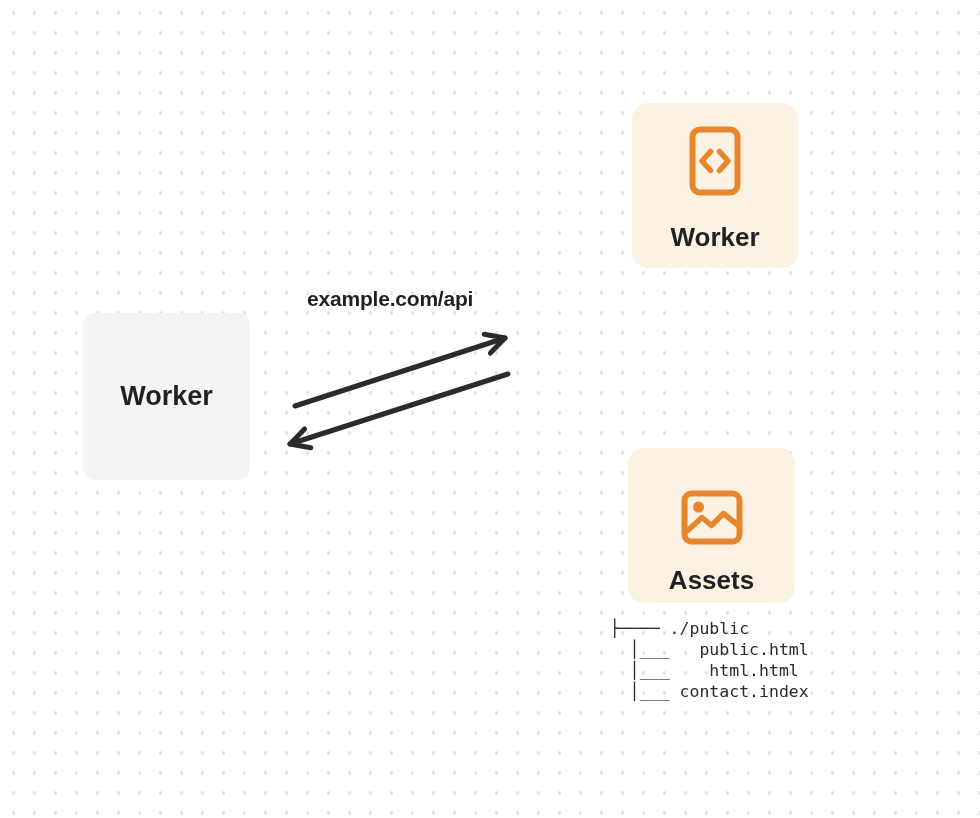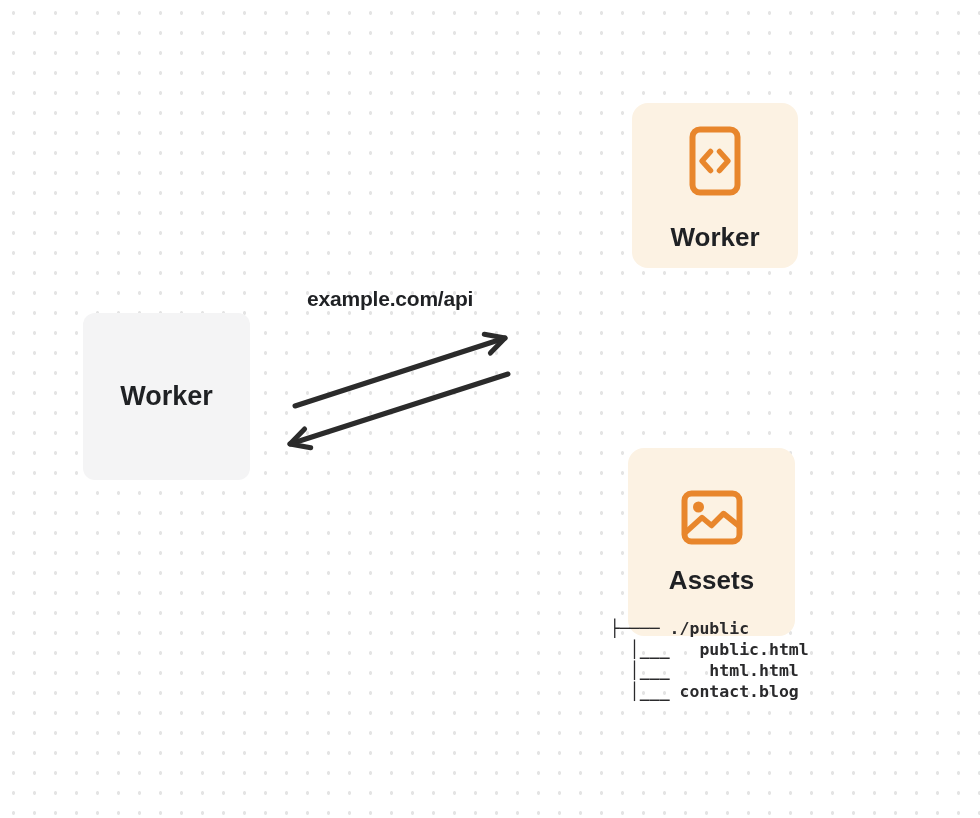--- a/index.html
+++ b/index.html
@@ -80,36 +80,36 @@
 
   
   .card {
     position: absolute;
     background: var(--card_bg);
     border-radius: 16px;
     display: flex; flex-direction: column; align-items: center;
     color: var(--orange);
   }
   .worker-card { left: 632px; top: 103px; width: 166px; height: 165px; padding-top: 23px; }
-  .assets-card { left: 628px; top: 448px; width: 167px; height: 188px; padding-top: 42px; }
+  .assets-card { left: 628px; top: 448px; width: 167px; height: 155px; padding-top: 42px; }
   .card svg * { stroke-linecap: round; stroke-linejoin: round; }
   .card-label {
     font-size: 26px; font-weight: 700; color: var(--text);
   }
   .worker-card .card-label { margin-top: 26px; }
   .assets-card .card-label { margin-top: 20px; }
 
   
   .file-tree {
     position: absolute;
     left: 610px; top: 618px;
     margin: 0;
     font-family: "DejaVu Sans Mono", monospace;
     font-size: 16.5px;
-    font-weight: 700;
+    font-weight: 400;
     line-height: 21px;
     color: var(--tree_text);
     white-space: pre;
   }
 </style>
 </head>
 <body>
 
 <div class="canvas">
 
@@ -142,15 +142,15 @@
 
   <div class="card assets-card">
     <svg width="62" height="55" viewBox="0 0 62 55" fill="none">
       <rect x="3.5" y="3.5" width="55" height="48" rx="7" stroke="currentColor" stroke-width="6"></rect>
       <circle cx="17.5" cy="17" r="5.5" fill="currentColor"></circle>
       <polyline points="5,42 21,27.5 30.5,35.5 42.5,23.5 58,36" stroke="currentColor" stroke-width="5.5" fill="none"></polyline>
     </svg>
     <div class="card-label">Assets</div>
   </div>
 
-  <pre class="file-tree"><div>├──── ./public</div><div>  │___   public.html</div><div>  │___    html.html</div><div>  │___ contact.blog</div></pre>
+  <pre class="file-tree"><div>├──── ./public</div><div>  │___   public.html</div><div>  │___    html.html</div><div>  │___ contact.index</div></pre>
 
 </div>
 
 </body></html>

